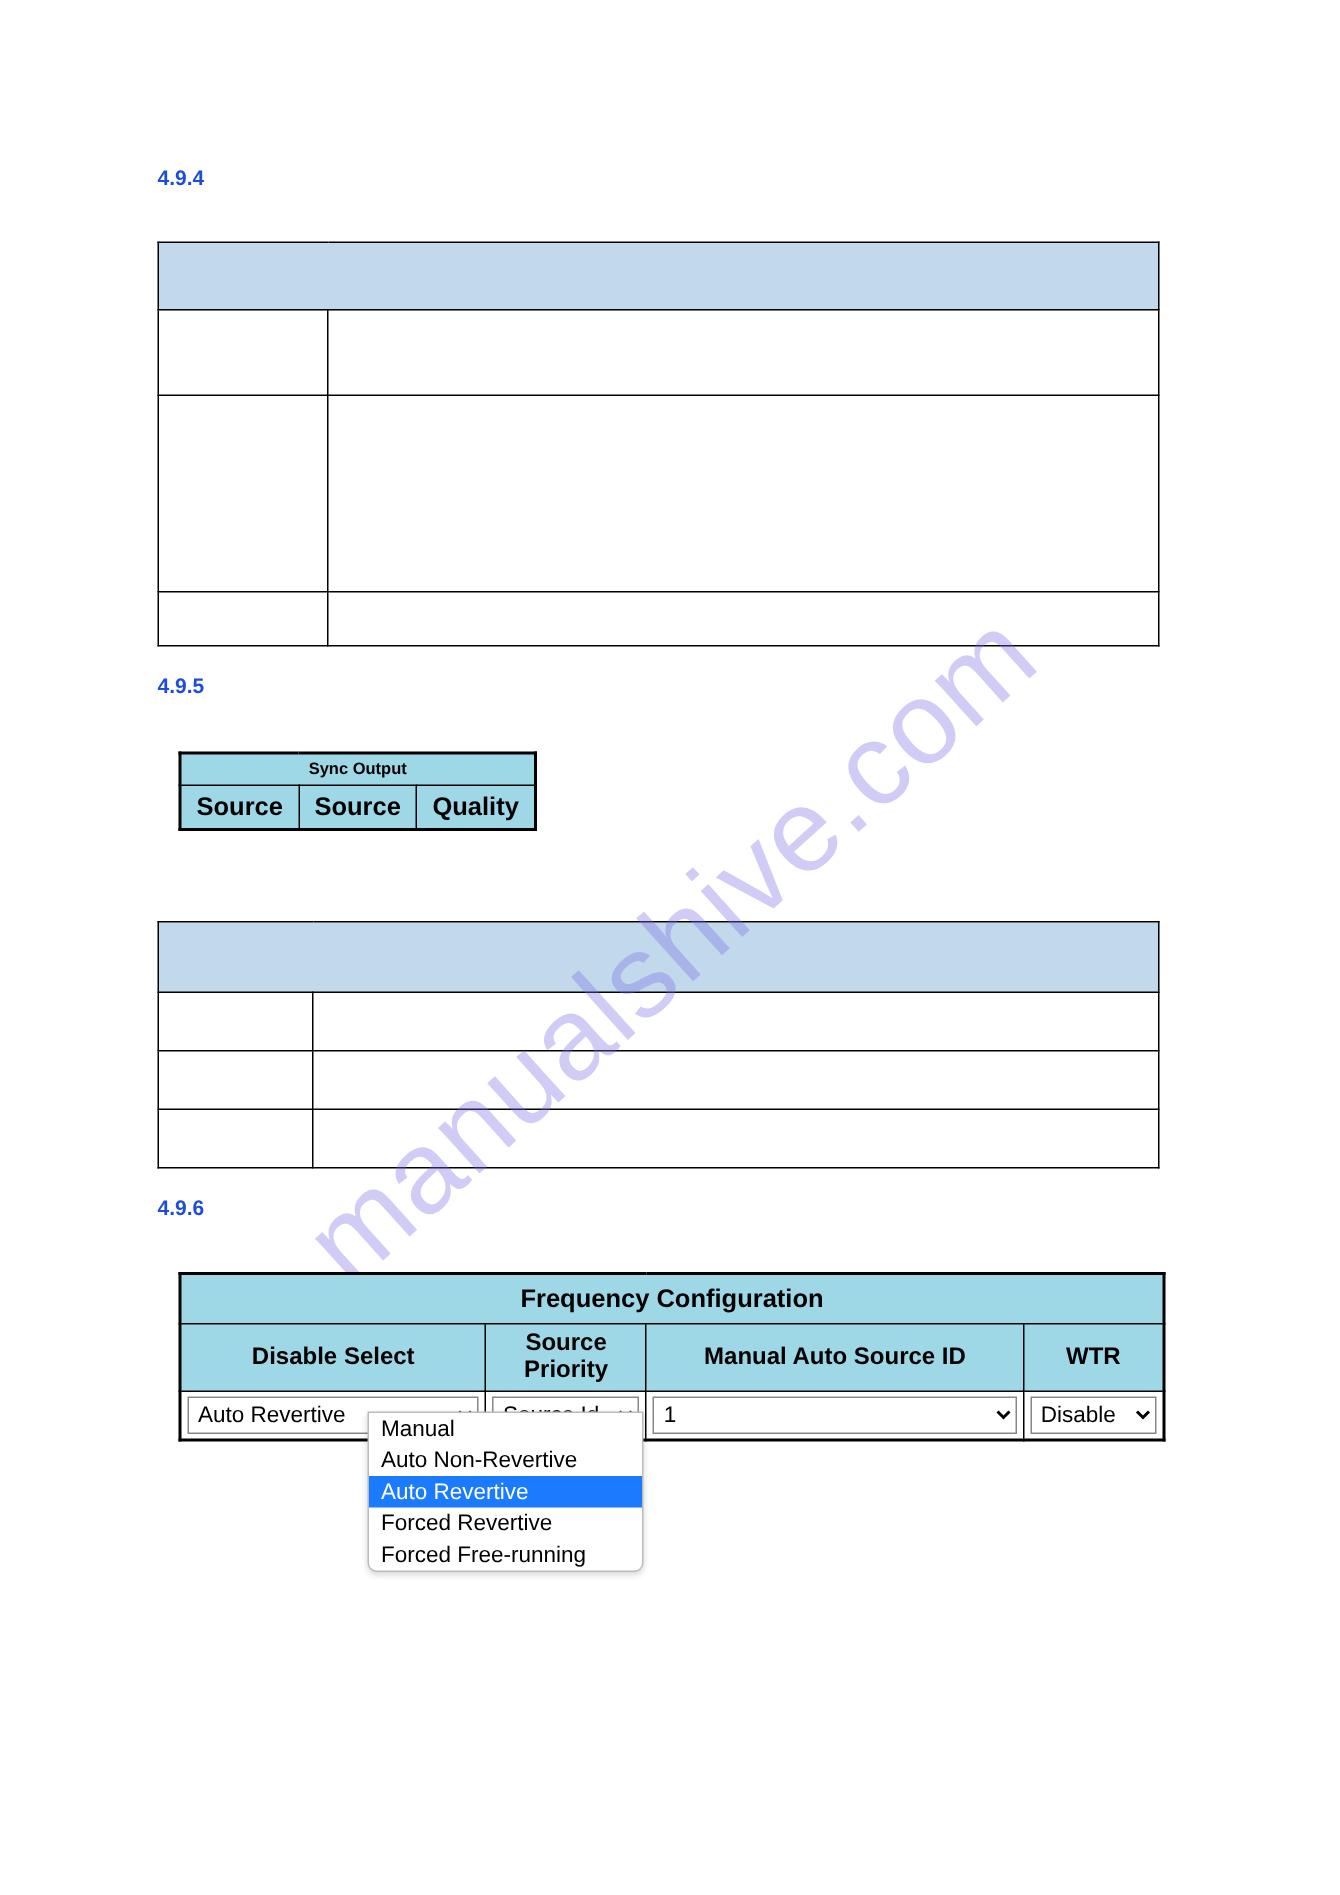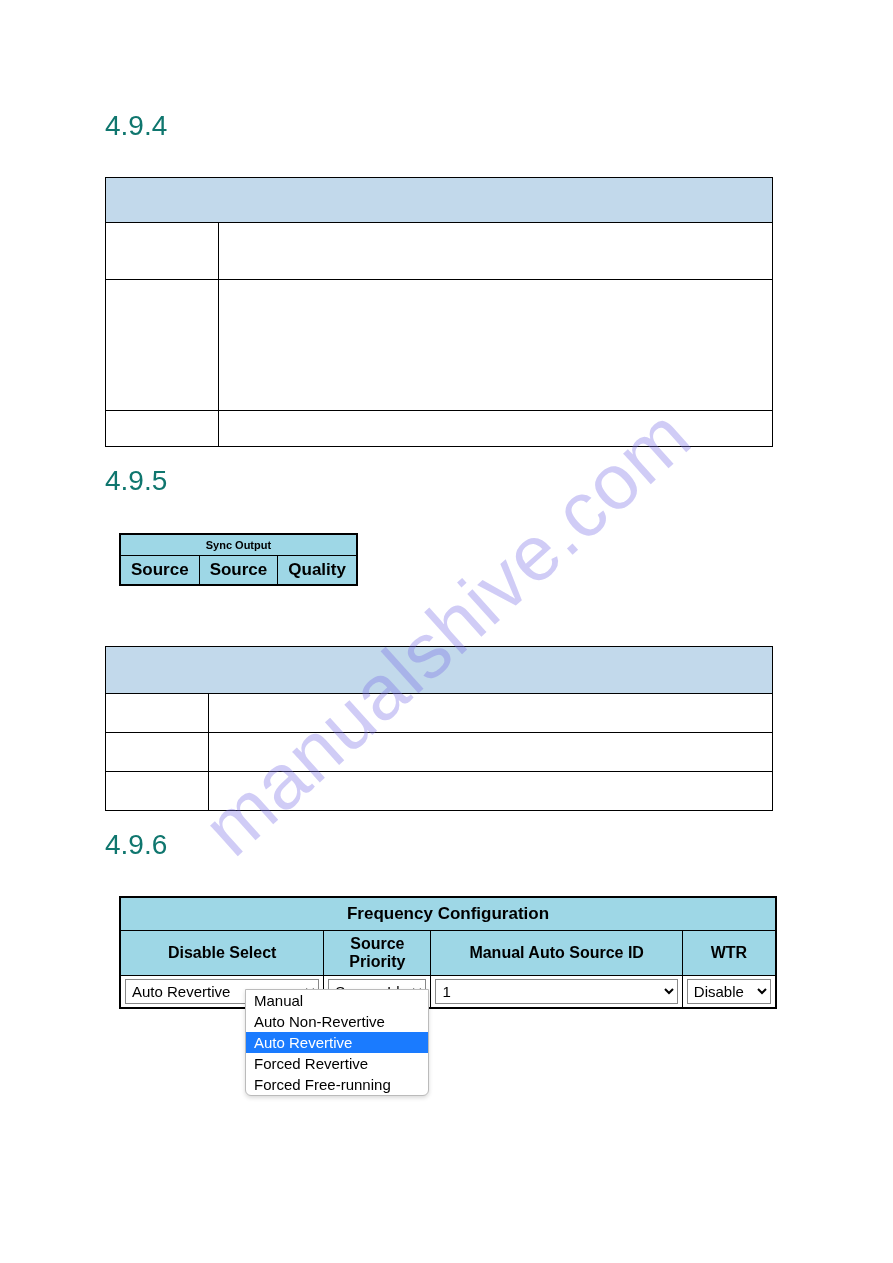--- a/index.html
+++ b/index.html
@@ -9,23 +9,23 @@
     font-family: Arial, sans-serif;
     width: 893px;
     height: 1263px;
     position: relative;
     overflow: hidden;
   }
   .page {
     padding: 110px 115px 0 105px;
   }
   .section-heading {
-    color: #0f766e;
-    font-size: 28px;
-    font-weight: 400;
+    color: #1d4ed8;
+    font-size: 14px;
+    font-weight: 700;
     margin: 0 0 35px 0;
   }
   .table-a {
     border-collapse: collapse;
     width: 668px;
     margin-bottom: 18px;
   }
   .table-a th {
     background: #c2d9eb;
     border: 1px solid #000;

